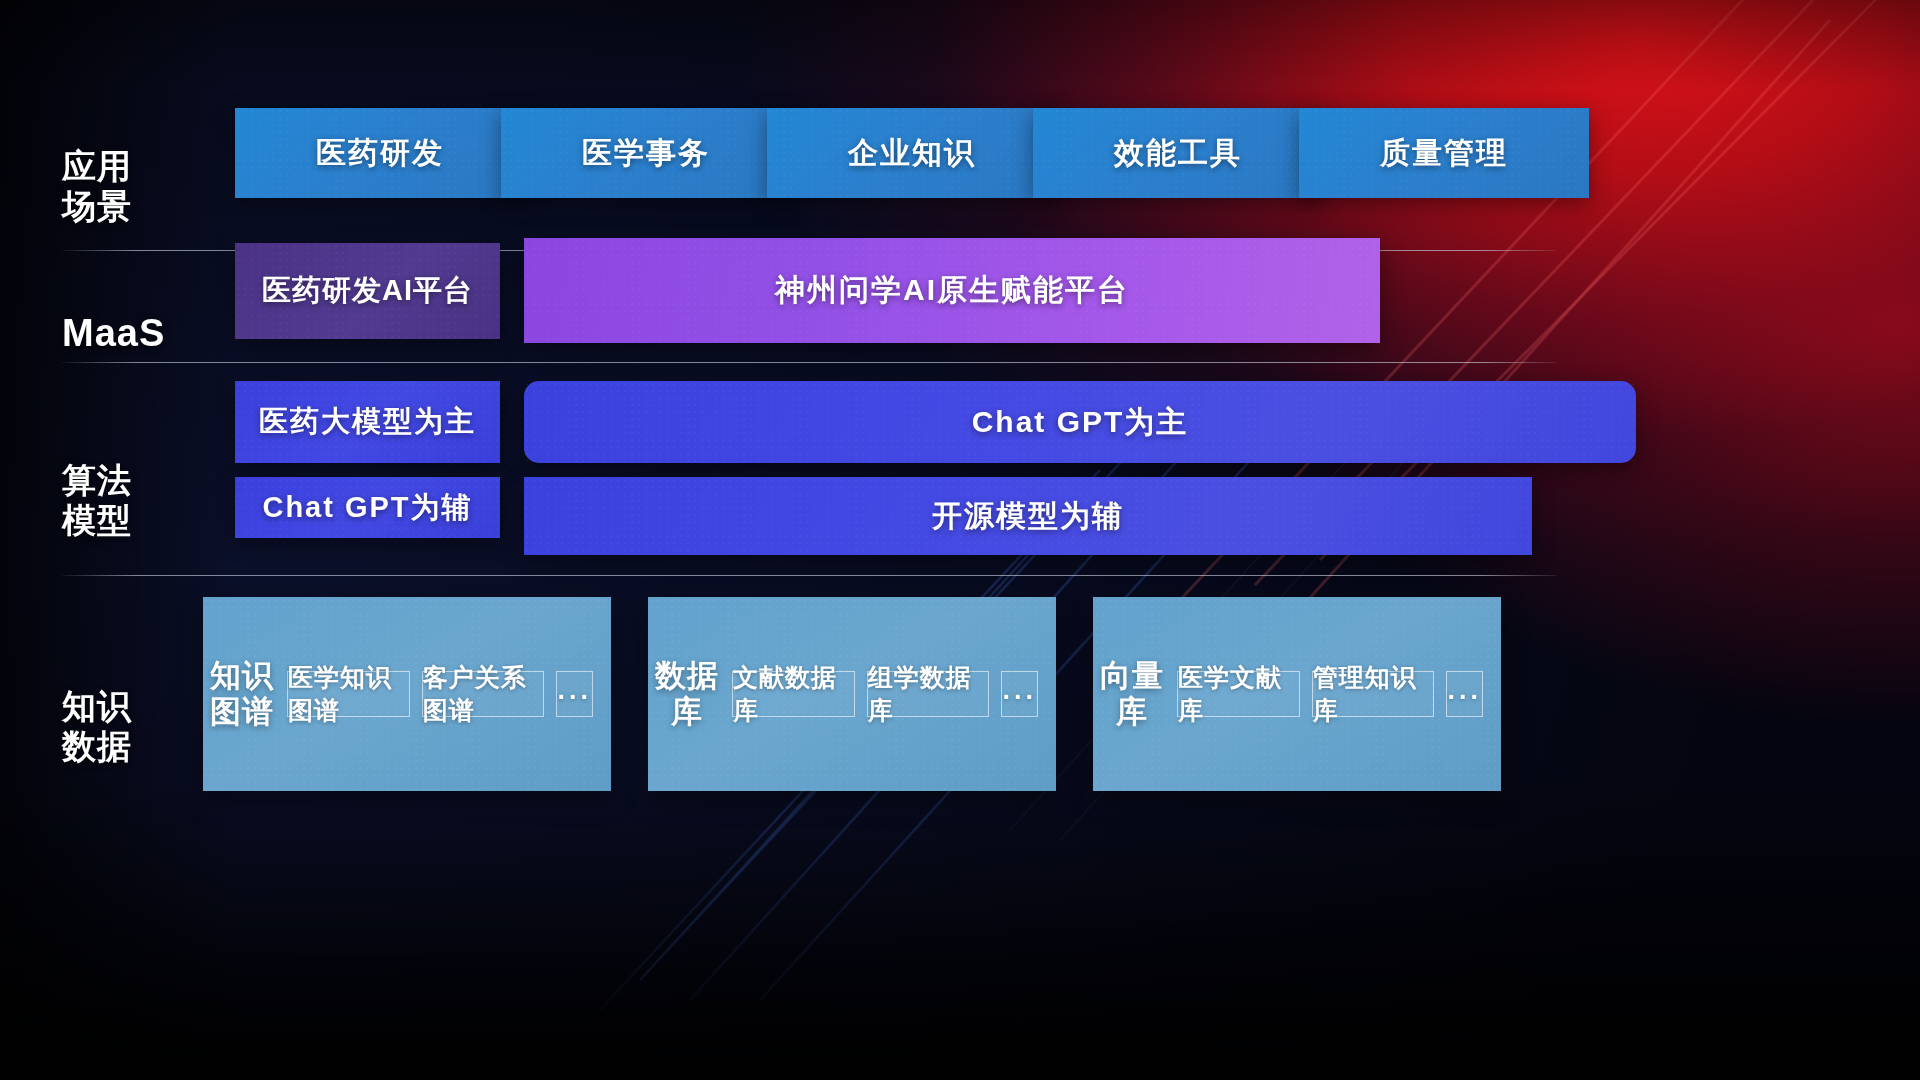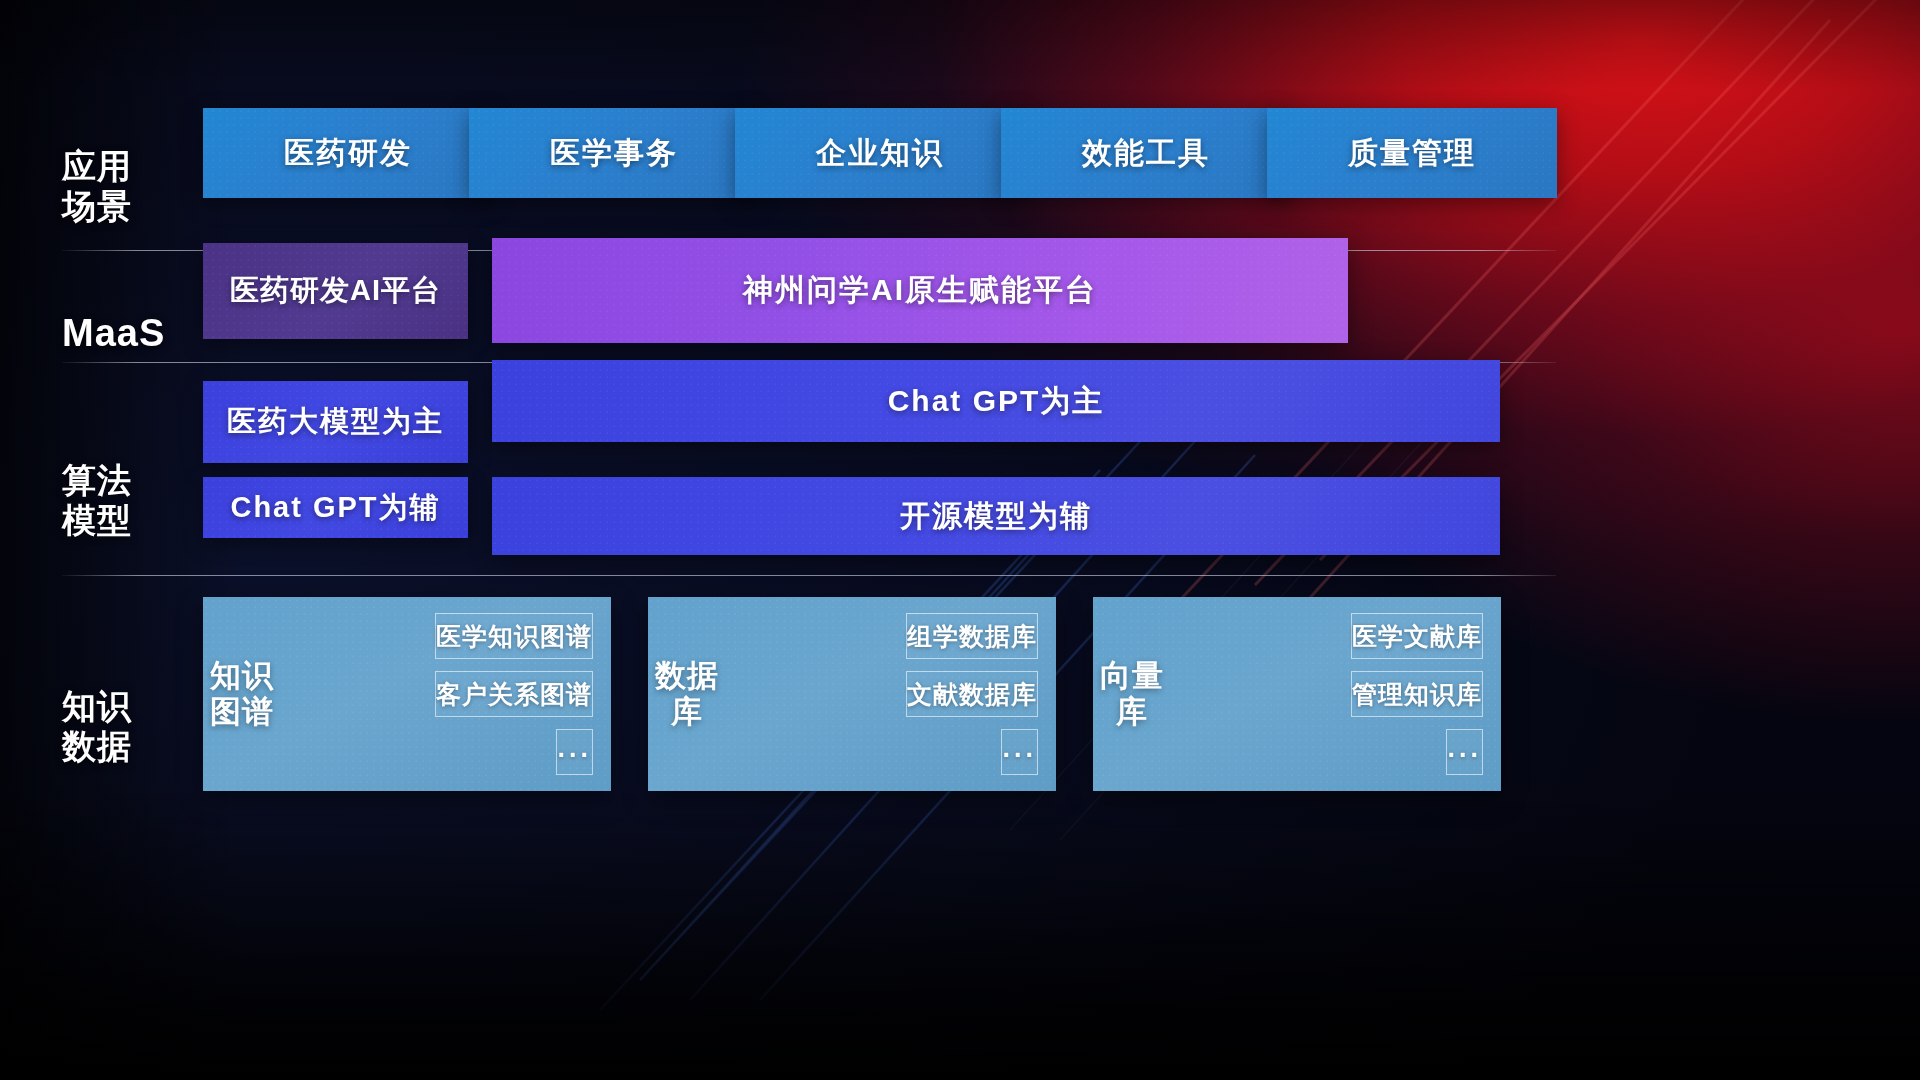--- a/index.html
+++ b/index.html
@@ -87,20 +87,21 @@
   .card {
     position: absolute;
     display: flex;
     align-items: center;
     justify-content: center;
     color: #ffffff;
     font-weight: 700;
     text-align: center;
     box-sizing: border-box;
     text-shadow: 0 2px 6px rgba(0,0,0,0.45);
+    margin-left: 32px;
   }
   .card::after {
     content: "";
     position: absolute; inset: 0;
     background-image: radial-gradient(rgba(255,255,255,0.10) 1px, rgba(255,255,255,0) 1px);
     background-size: 7px 7px;
     opacity: .45;
     pointer-events: none;
   }
 
@@ -168,26 +169,25 @@
     letter-spacing: 1px;
     z-index: 2;
     text-shadow: 0 2px 6px rgba(0,0,0,0.38);
     word-break: break-all;
     padding: 0 4px;
     box-sizing: border-box;
   }
   .kgroup-items {
     flex: 1;
     display: flex;
-    flex-direction: column;
+    flex-direction: row;
     gap: 12px;
     padding: 14px 18px 14px 6px;
     box-sizing: border-box;
     z-index: 2;
-    align-items: flex-end;
   }
   .kitem {
     height: 46px;
     display: flex;
     align-items: center;
     justify-content: center;
     border: 1px solid rgba(255,255,255,0.58);
     color: #ffffff;
     font-weight: 700;
     font-size: 25px;
@@ -282,21 +282,21 @@
   <div class="divider" style="left:62px; top:362px; width:1494px;"></div>
 
   <div class="row-label" style="left:62px; top:424px; width:120px; font-size:34px;">
     <div>算法</div>
     <div>模型</div>
   </div>
 
   <div class="card algo-box" style="left:203px; top:381px; width:265px; height:82px;">
     <span>医药大模型为主</span>
   </div>
-  <div class="card algo-wide" style="left:492px; top:360px; width:1008px; height:82px;">
+  <div class="card algo-wide" style="left:492px; top:381px; width:1112px; height:82px;border-radius:15px;">
     <span>Chat GPT为主</span>
   </div>
   <div class="card algo-box" style="left:203px; top:477px; width:265px; height:61px;">
     <span>Chat GPT为辅</span>
   </div>
   <div class="card algo-wide" style="left:492px; top:477px; width:1008px; height:78px;">
     <span>开源模型为辅</span>
   </div>
 
   <div class="divider" style="left:62px; top:575px; width:1494px;"></div>
@@ -311,22 +311,22 @@
     <div class="kgroup-items">
       <div class="kitem">医学知识图谱</div>
       <div class="kitem">客户关系图谱</div>
       <div class="kitem ellipsis">...</div>
     </div>
   </div>
 
   <div class="kgroup" style="left:648px; top:597px; width:408px; height:194px;">
     <div class="kgroup-label">数据库</div>
     <div class="kgroup-items">
+      <div class="kitem">文献数据库</div>
       <div class="kitem">组学数据库</div>
-      <div class="kitem">文献数据库</div>
       <div class="kitem ellipsis">...</div>
     </div>
   </div>
 
   <div class="kgroup" style="left:1093px; top:597px; width:408px; height:194px;">
     <div class="kgroup-label">向量库</div>
     <div class="kgroup-items">
       <div class="kitem">医学文献库</div>
       <div class="kitem">管理知识库</div>
       <div class="kitem ellipsis">...</div>

